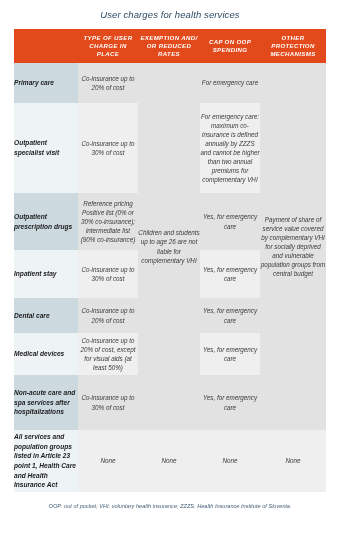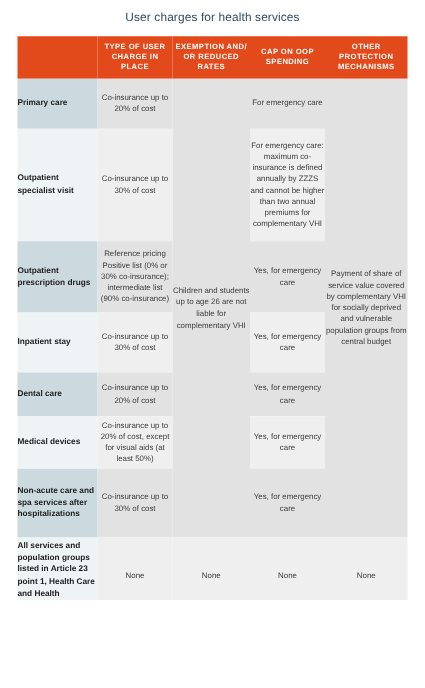--- a/index.html
+++ b/index.html
@@ -9,23 +9,24 @@
   }
   body {
     width: 340px;
     height: 550px;
     font-family: "Liberation Sans", sans-serif;
     -webkit-font-smoothing: antialiased;
   }
   .page {
     position: relative;
     width: 340px;
-    height: 480px;
+    height: 550px;
     box-sizing: border-box;
     overflow: hidden;
+    font-style: italic;
   }
   .chart-title {
     text-align: center;
     font-size: 9.5px;
     color: #2f4b63;
     padding-top: 9px;
     letter-spacing: 0.1px;
     font-weight: 400;
   }
   table.matrix {

